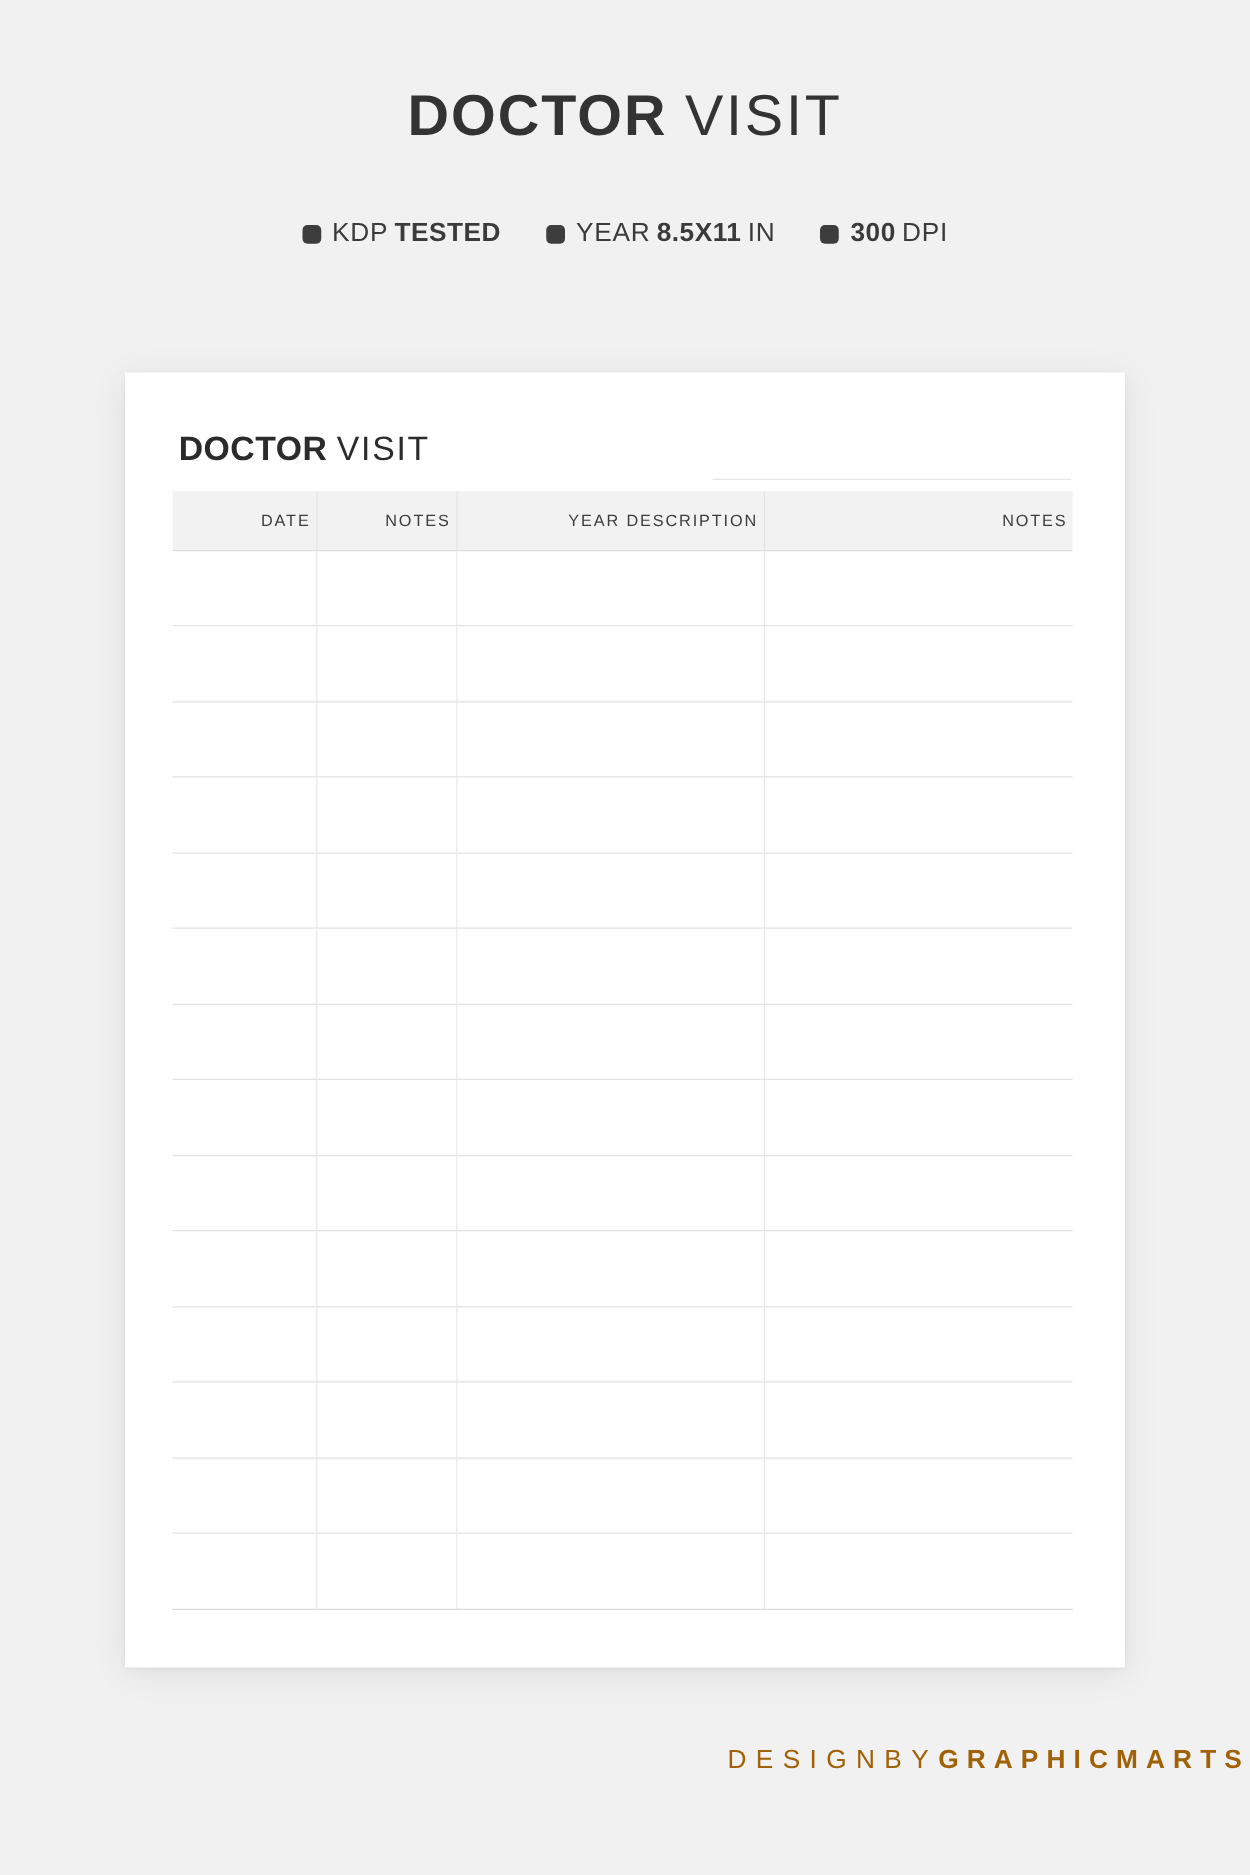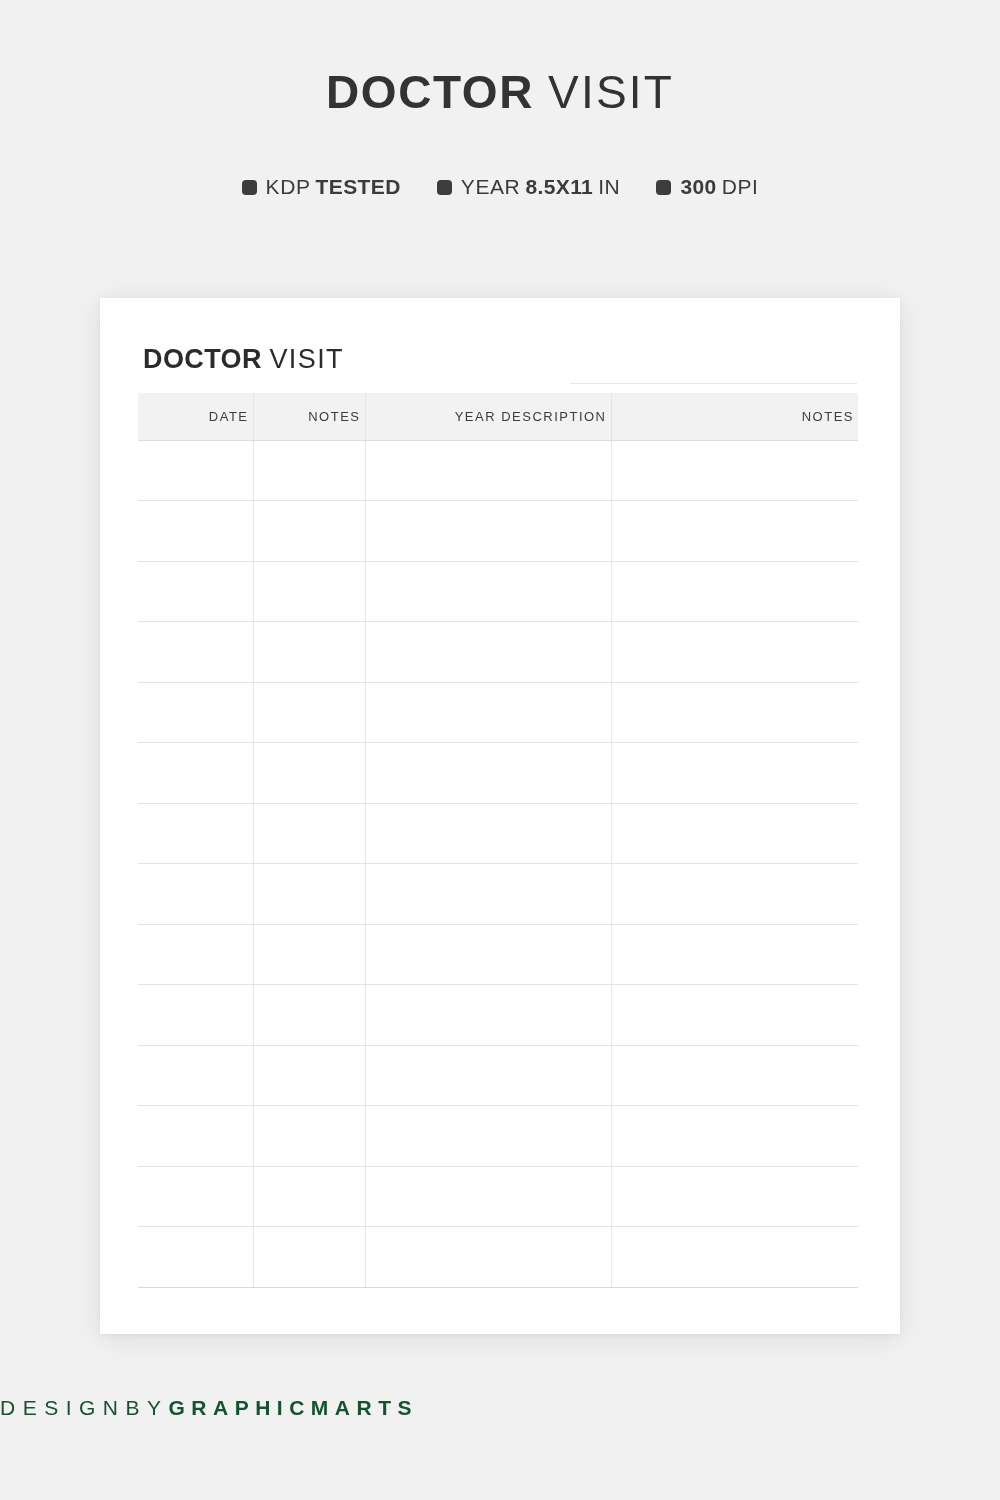--- a/index.html
+++ b/index.html
@@ -155,25 +155,25 @@
   .col-time  { width: 112px; }
   .col-desc  { width: 246px; }
   .col-notes { width: 247px; }
 
   
   .footer-brand {
     position: absolute;
     top: 1393px;
     left: 0;
     width: 1000px;
-    text-align: left;
+    text-align: right;
     font-size: 21px;
     line-height: 30px;
     white-space: nowrap;
-    color: #14532d;
+    color: #a16207;
   }
   .footer-brand .f-light { font-weight: 300; letter-spacing: 7.5px; }
   .footer-brand .f-bold  { font-weight: 700; letter-spacing: 6.5px; }
 </style>
 </head>
 <body>
 
 <div class="promo-title">
   <span class="t-bold">DOCTOR</span><span class="sp"> </span><span class="t-light">VISIT</span>
 </div>

